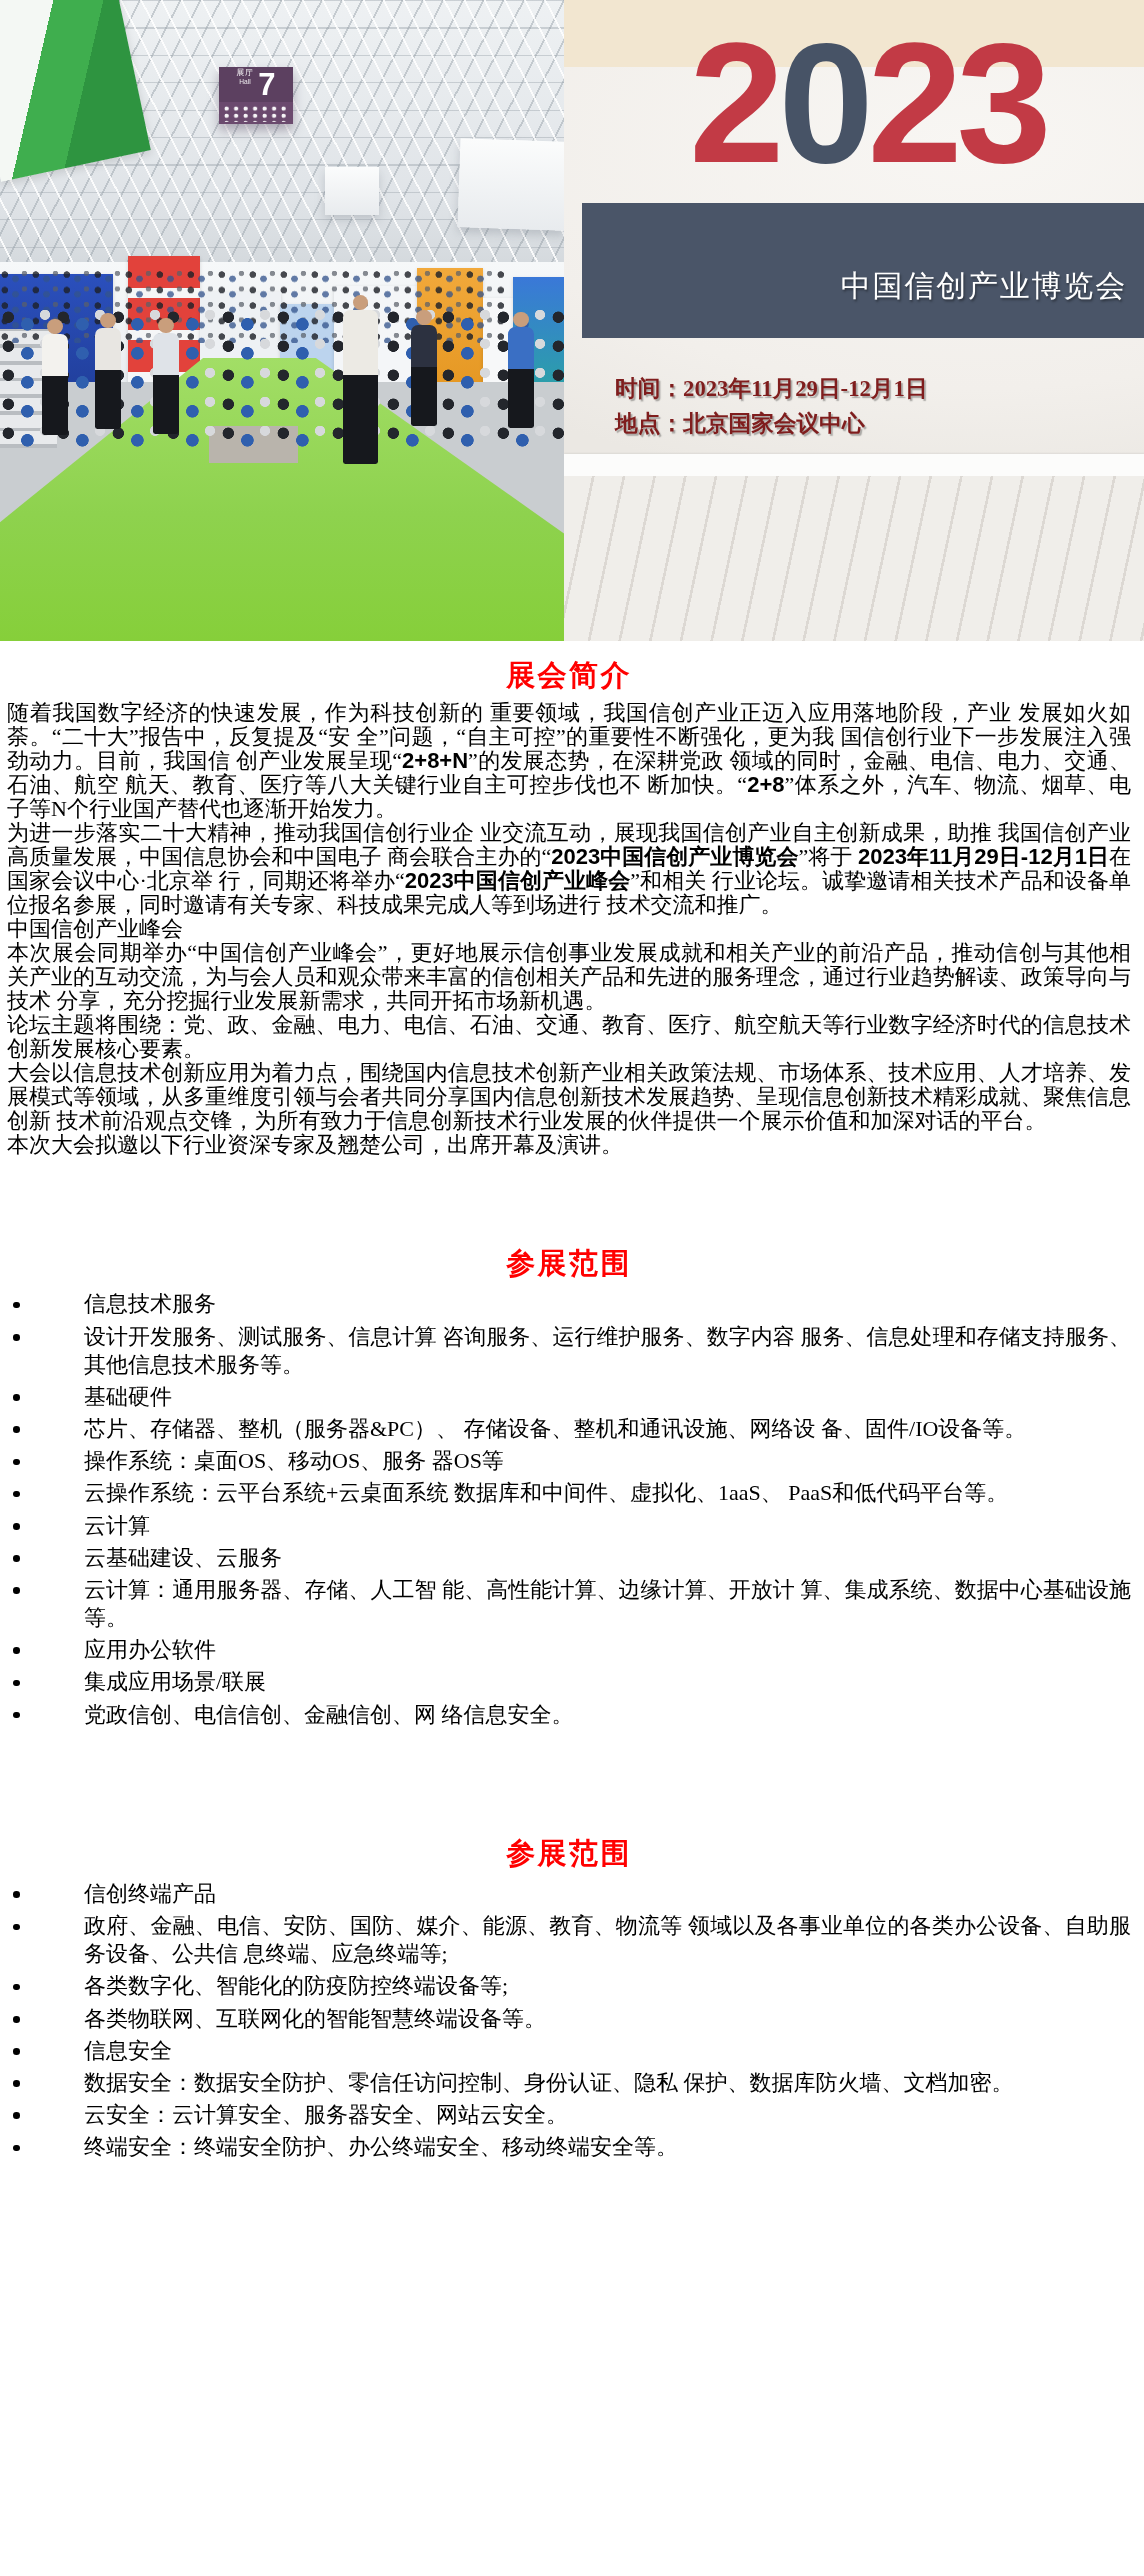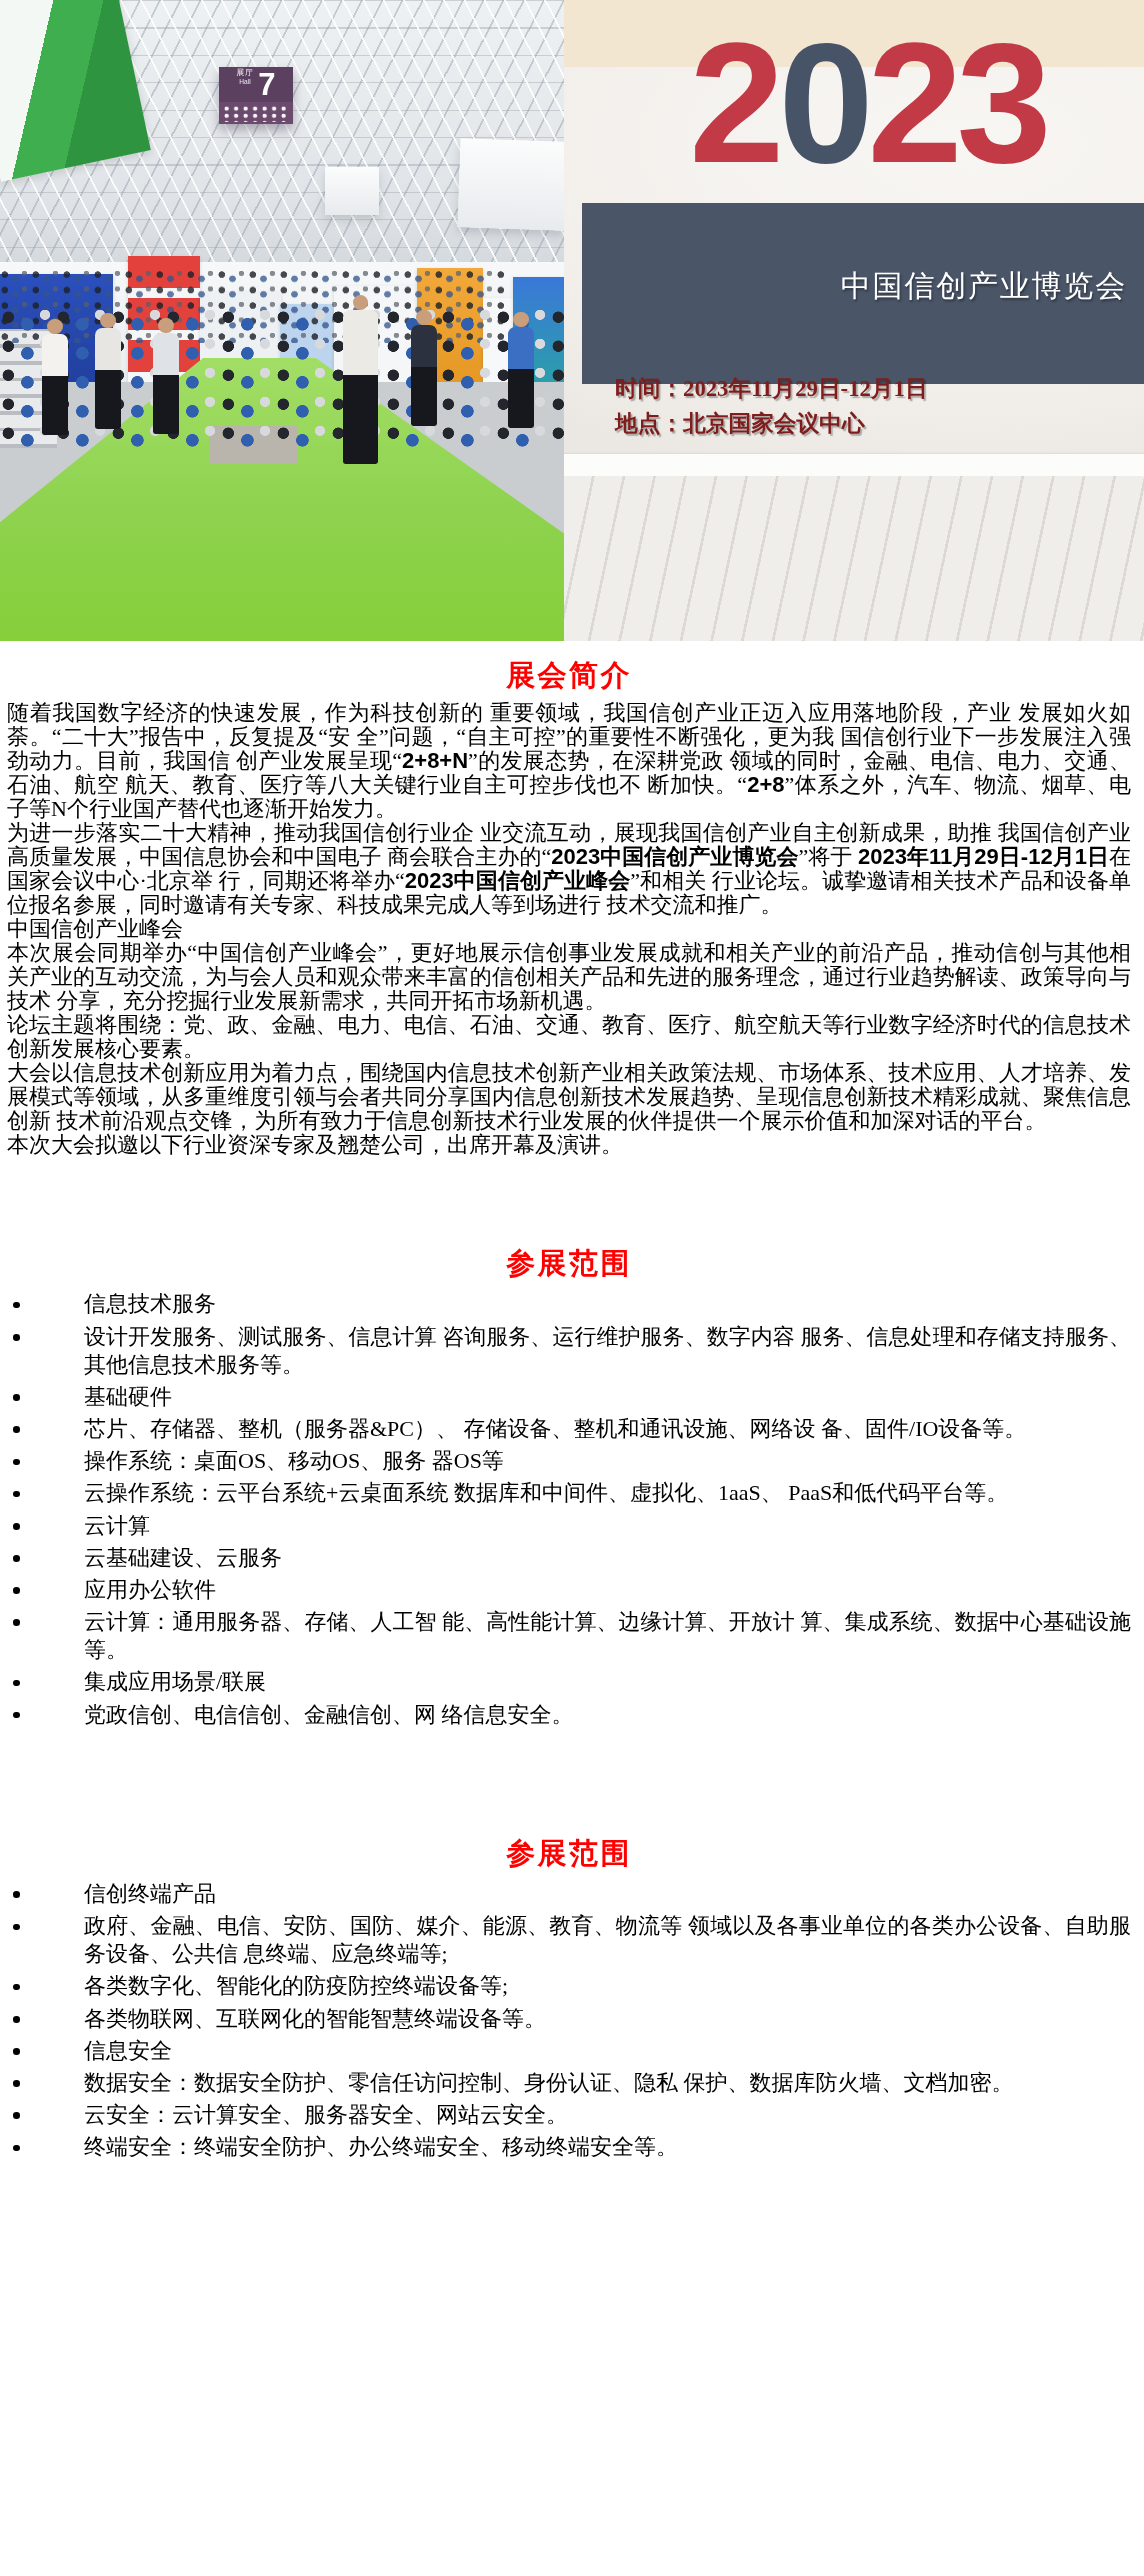--- a/index.html
+++ b/index.html
@@ -74,21 +74,21 @@
   .v-wall { position:absolute; left:0; top:67px; right:0; height:388px;
     background:radial-gradient(120% 90% at 70% 20%, #f8f6f3 0%, #f2efeb 70%, #ebe8e3 100%); }
   .v-base { position:absolute; left:0; top:454px; right:0; height:21.5px; background:#fcfcfb;
     box-shadow:0 -1.2px 1.8px rgba(0,0,0,.06), 0 2.4px 4.2px rgba(0,0,0,.10); }
   .v-floor { position:absolute; left:0; top:476px; right:0; bottom:0;
     background:repeating-linear-gradient(102deg, #f0eeea 0 27.4px, #dcd8d3 27.4px 30px); }
   .year { position:absolute; left:101px; top:16.7px; width:405px; text-align:center;
     font-family:"Liberation Sans","DejaVu Sans",sans-serif; font-weight:bold;
     font-size:171px; line-height:171px; letter-spacing:-6px; }
   .yr-red { color:#c23a45; } .yr-dark { color:#475366; }
-  .banner { position:absolute; left:18px; right:0; top:203px; height:181px; background:#4a5568; }
+  .banner { position:absolute; left:18px; right:0; top:203px; height:135px; background:#4a5568; }
   .banner-title { position:absolute; right:18px; top:63px; color:#ffffff;
     font-family:"Liberation Sans","DejaVu Sans",sans-serif; font-size:30px; letter-spacing:1.8px;
     text-shadow:1.2px 1.8px 2.4px rgba(0,0,0,.4); }
   .v-info { position:absolute; left:51px; top:371px; }
   .info-line { font-size:22.7px; font-weight:bold; line-height:35px; color:#7f1d1d;
     text-shadow:1.8px 1.8px 1.2px rgba(0,0,0,.30); white-space:nowrap; }
   .v-contact { position:absolute; left:51px; top:477px; }
 
   
   .content { position:relative; width:1143px; padding:0 12px 0 7px; box-sizing:border-box; }
@@ -192,22 +192,22 @@
     <div class="section-heading h-scope1">参展范围</div>
     <ul class="scope-list">
       <li>信息技术服务</li>
       <li>设计开发服务、测试服务、信息计算 咨询服务、运行维护服务、数字内容 服务、信息处理和存储支持服务、其他信息技术服务等。</li>
       <li>基础硬件</li>
       <li>芯片、存储器、整机（服务器&amp;PC）、 存储设备、整机和通讯设施、网络设 备、固件/IO设备等。</li>
       <li>操作系统：桌面OS、移动OS、服务 器OS等</li>
       <li>云操作系统：云平台系统+云桌面系统 数据库和中间件、虚拟化、1aaS、 PaaS和低代码平台等。</li>
       <li>云计算</li>
       <li>云基础建设、云服务</li>
+      <li>云计算：通用服务器、存储、人工智 能、高性能计算、边缘计算、开放计 算、集成系统、数据中心基础设施等。</li>
       <li>应用办公软件</li>
-      <li>云计算：通用服务器、存储、人工智 能、高性能计算、边缘计算、开放计 算、集成系统、数据中心基础设施等。</li>
       <li>集成应用场景/联展</li>
       <li>党政信创、电信信创、金融信创、网 络信息安全。</li>
     </ul>
 
     <div class="section-heading h-scope2">参展范围</div>
     <ul class="scope-list">
       <li>信创终端产品</li>
       <li>政府、金融、电信、安防、国防、媒介、能源、教育、物流等 领域以及各事业单位的各类办公设备、自助服务设备、公共信 息终端、应急终端等;</li>
       <li>各类数字化、智能化的防疫防控终端设备等;</li>
       <li>各类物联网、互联网化的智能智慧终端设备等。</li>

